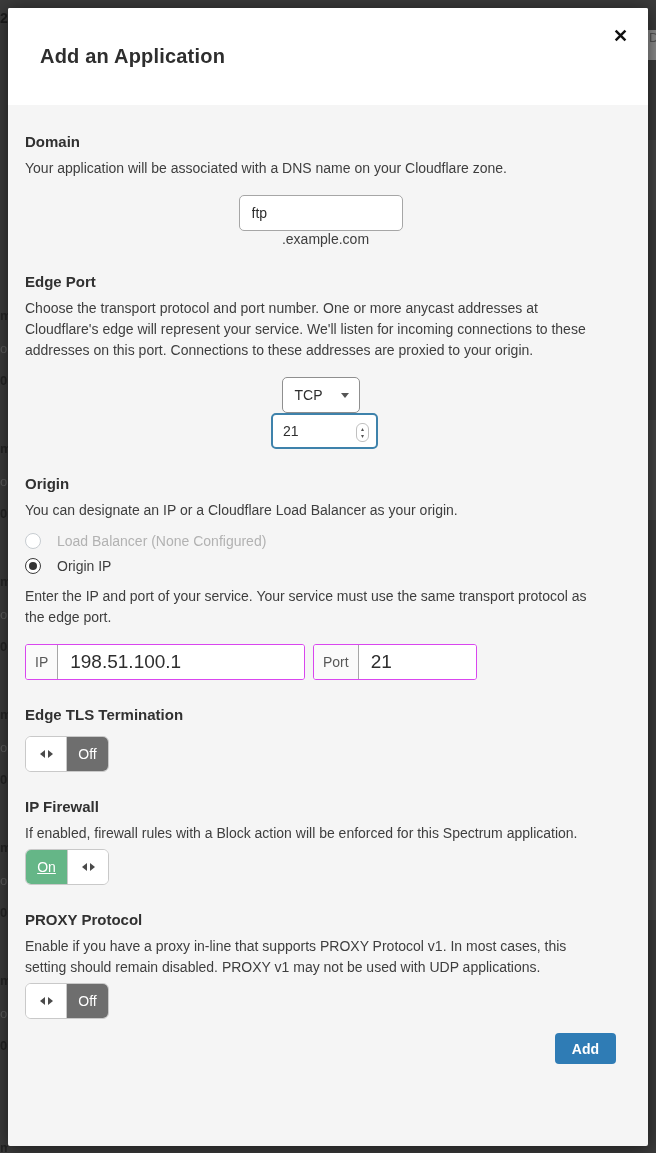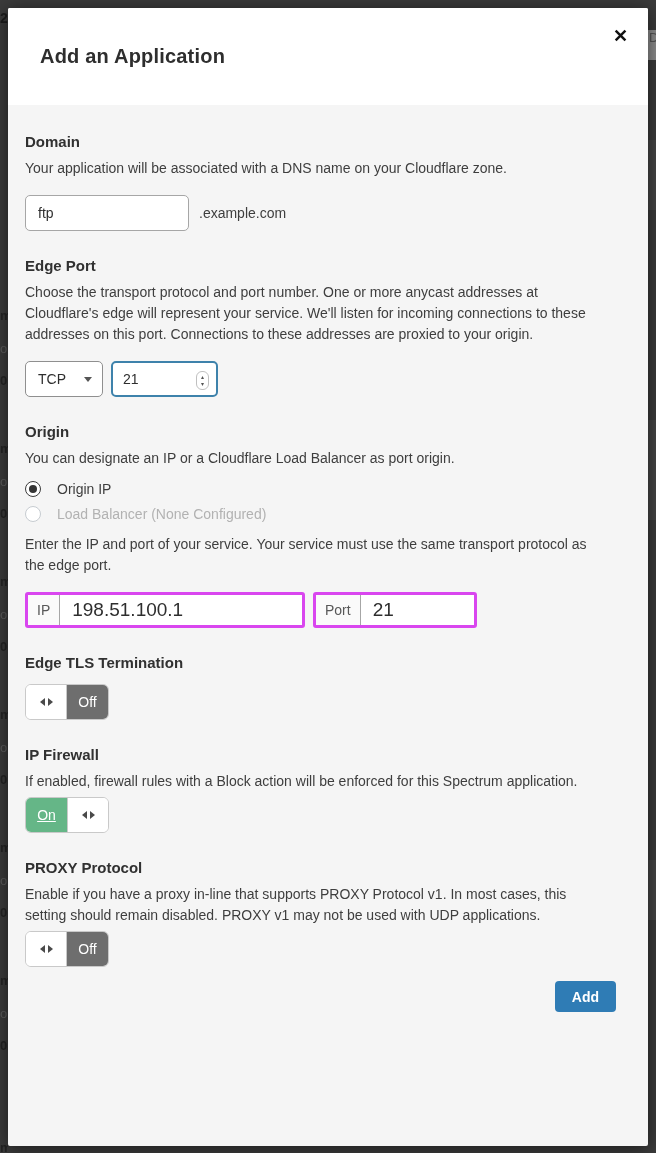--- a/index.html
+++ b/index.html
@@ -43,21 +43,21 @@
     position:absolute; right:16px; top:15px;
     font-size:18px; font-weight:700; color:#101010; cursor:pointer;
     line-height:1; padding:4px;
   }
 
   .modal-body { padding:28px 32px 0 17px; }
   .section { margin-bottom:26px; }
   .section-heading { font-size:15px; font-weight:700; color:#313131; margin-bottom:8px; }
   .section-desc { font-size:14px; color:#3e3e3e; line-height:1.5; max-width:584px; }
 
-  .control-row { display:flex; align-items:center; margin-top:16px; }
+  .control-row { display:flex; align-items:center; margin-top:16px;flex-direction:column; }
 
   .text-input {
     height:36px; border:1px solid #a6a6a6; border-radius:5px; background:#fff;
     font-size:14px; color:#2e2e2e; padding:0 12px; outline:none;
     font-family:"Liberation Sans", sans-serif;
   }
   .domain-input { width:164px; }
   .domain-suffix { font-size:14px; color:#3e3e3e; margin-left:10px; }
 
   
@@ -98,21 +98,21 @@
     border-radius:50%; background:#343434;
   }
   .radio.disabled { border-color:#c7ccd1; cursor:default; }
   .radio-label { font-size:14px; color:#3e3e3e; margin-left:16px; }
   .radio-label.disabled { color:#b2b2b2; }
   .radio-block { margin-bottom:12px; }
 
   
   .group-row { display:flex; align-items:center; margin-top:16px; }
   .input-group {
-    display:flex; height:36px; border:3px solid #d946ef; border-radius:3px;
+    display:flex; height:36px; border:1px solid #d946ef; border-radius:3px;
     background:#fff; overflow:hidden;
   }
   .group-ip { width:280px; }
   .group-port { width:164px; margin-left:8px; }
   .input-prefix {
     display:flex; align-items:center; padding:0 9px; background:#fafafa;
     border-right:1px solid #a6a6a6; color:#585858; font-size:14px; flex:0 0 auto;
   }
   .input-group input {
     border:none; outline:none; flex:1 1 auto; min-width:0; padding:0 12px;
@@ -211,32 +211,32 @@
           <span class="stepper">
             <span>▴</span>
             <span>▾</span>
           </span>
         </div>
       </div>
     </div>
 
     <div class="section">
       <div class="section-heading">Origin</div>
-      <div class="section-desc" style="margin-bottom:12px">You can designate an IP or a Cloudflare Load Balancer as port origin.</div>
+      <div class="section-desc" style="margin-bottom:12px">You can designate an IP or a Cloudflare Load Balancer as your origin.</div>
 
       <div class="radio-block">
+        <div class="radio-row">
+          <span class="radio disabled"></span>
+          <span class="radio-label disabled">Load Balancer (None Configured)</span>
+        </div>
         <div class="radio-row">
           <span class="radio">
             <span class="radio-dot"></span>
           </span>
           <span class="radio-label">Origin IP</span>
-        </div>
-        <div class="radio-row">
-          <span class="radio disabled"></span>
-          <span class="radio-label disabled">Load Balancer (None Configured)</span>
         </div>
       </div>
 
       <div class="section-desc">Enter the IP and port of your service. Your service must use the same transport protocol as the edge port.</div>
 
       <div class="group-row">
         <div class="input-group group-ip">
           <span class="input-prefix">IP</span>
           <input type="text" value="198.51.100.1" style="">
         </div>

